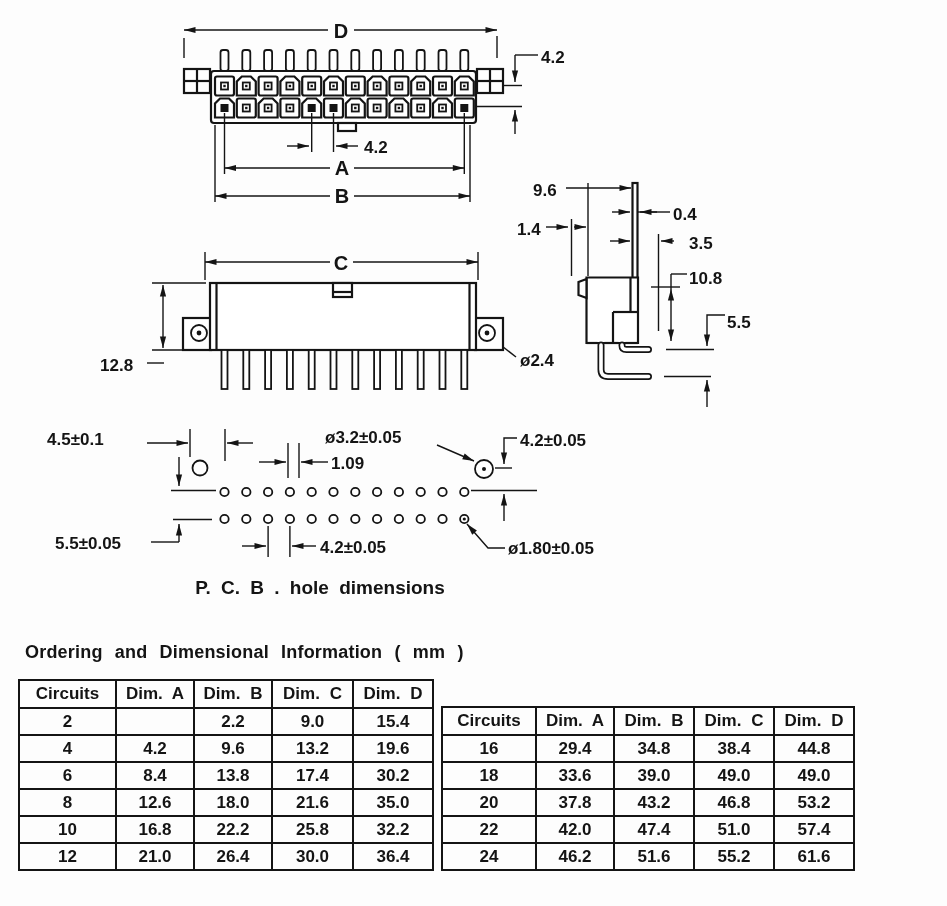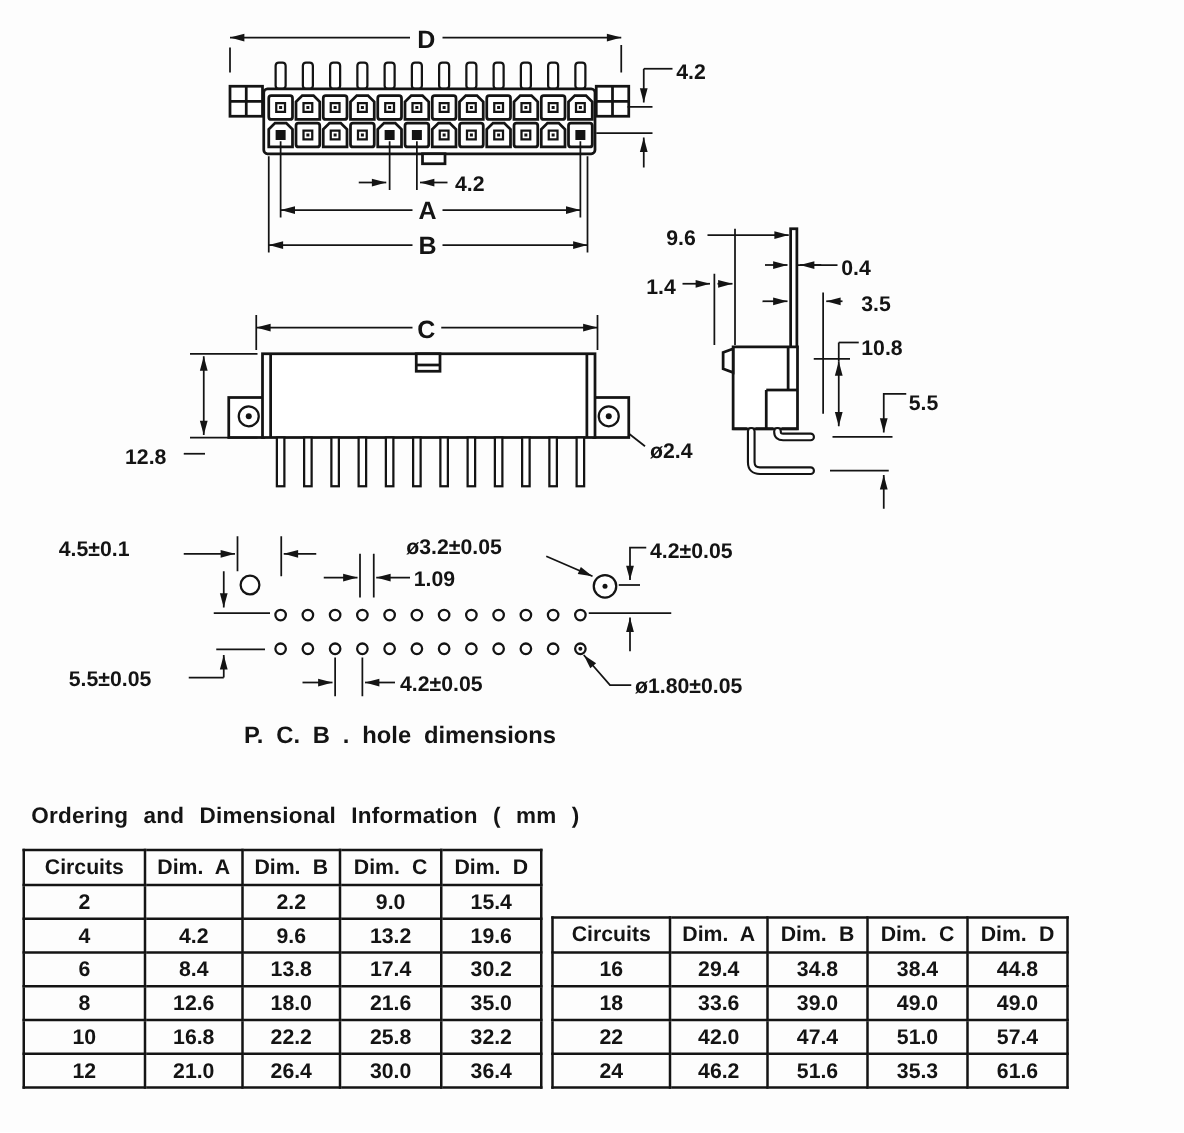--- a/index.html
+++ b/index.html
@@ -466,30 +466,37 @@
             <td>44.8</td>
           </tr>
           <tr>
             <td>18</td>
             <td>33.6</td>
             <td>39.0</td>
             <td>49.0</td>
             <td>49.0</td>
           </tr>
           <tr>
+            <td>20</td>
+            <td>37.8</td>
+            <td>43.2</td>
+            <td>46.8</td>
+            <td>53.2</td>
+          </tr>
+          <tr>
             <td>22</td>
             <td>42.0</td>
             <td>47.4</td>
             <td>51.0</td>
             <td>57.4</td>
           </tr>
           <tr>
             <td>24</td>
             <td>46.2</td>
             <td>51.6</td>
-            <td>35.3</td>
+            <td>55.2</td>
             <td>61.6</td>
           </tr>
         </tbody>
       </table>
 </div>
 
 </div>
 
 </body></html>

